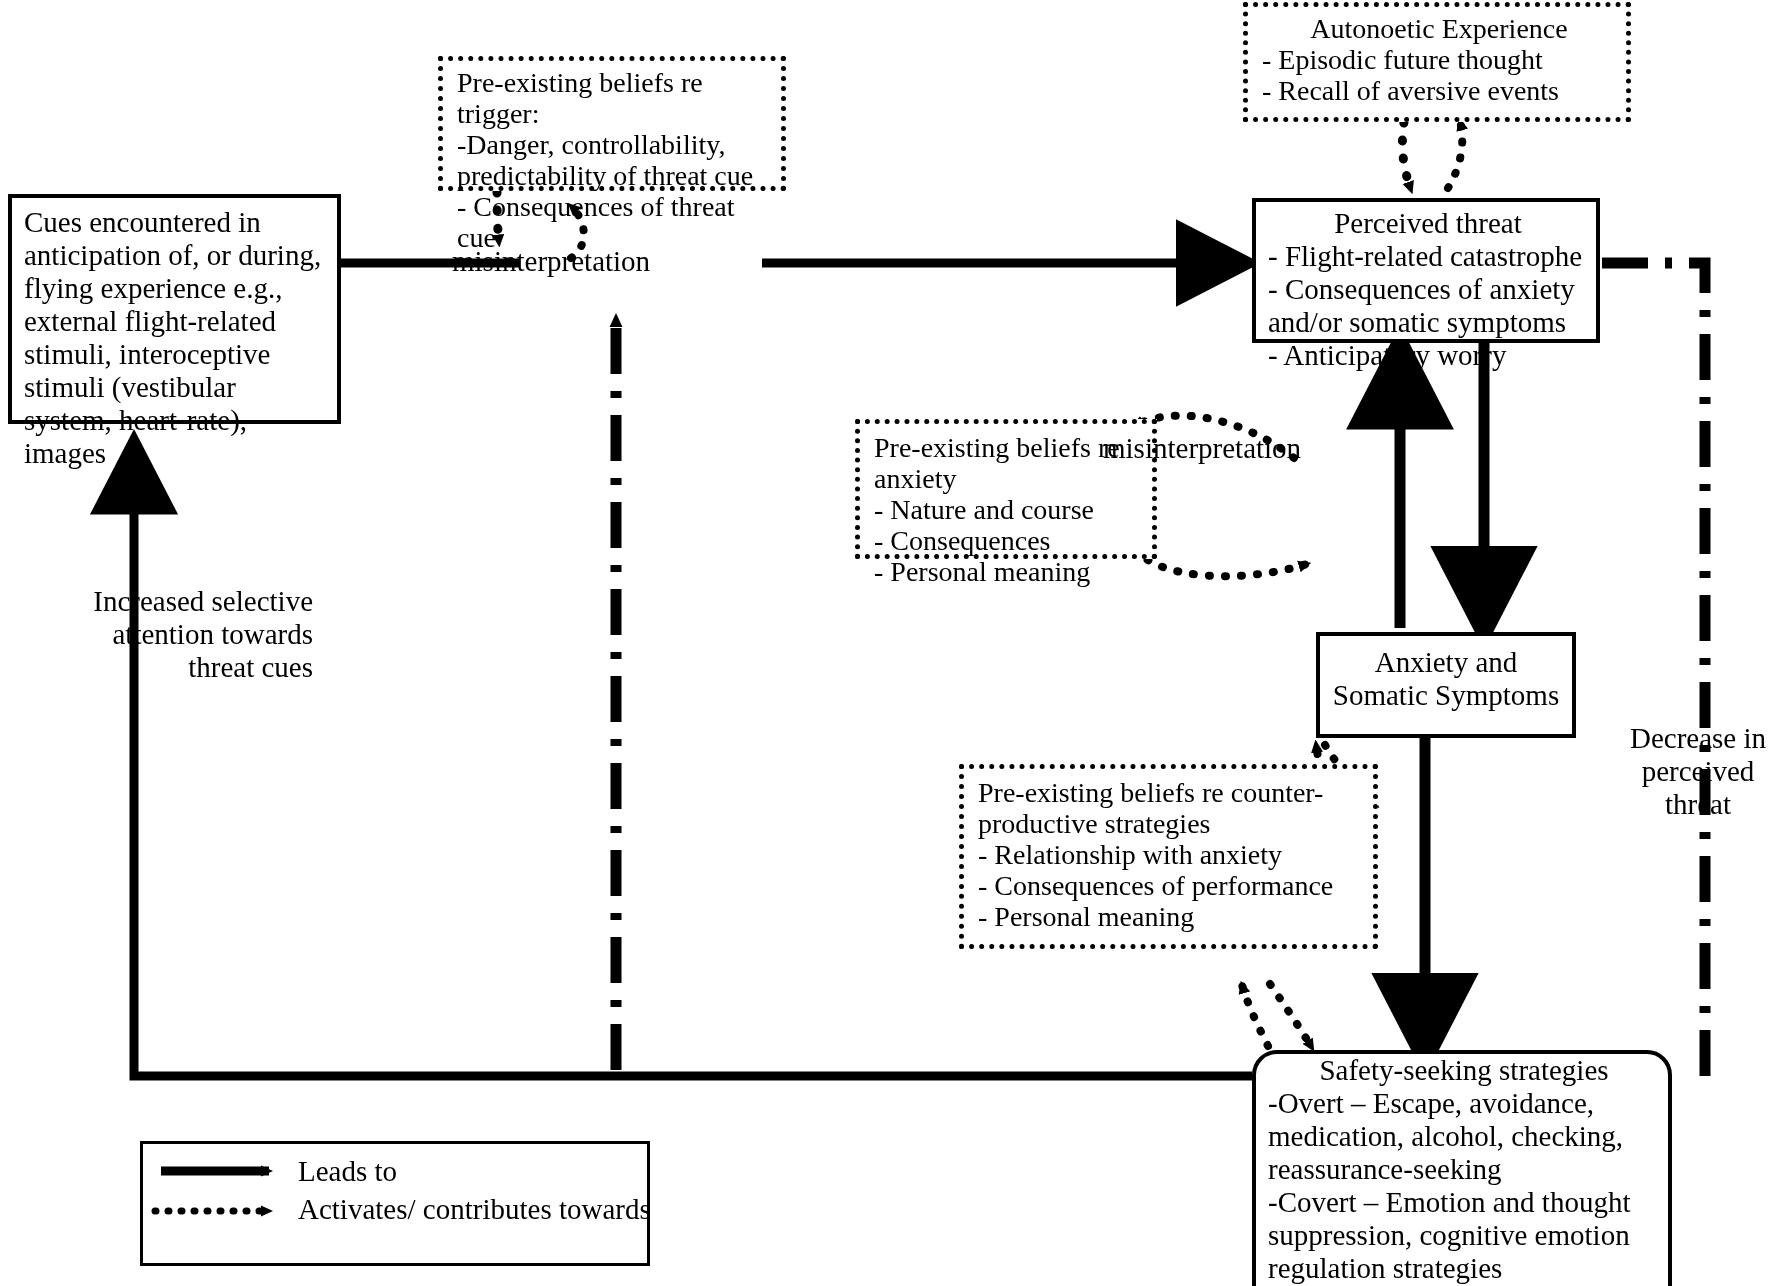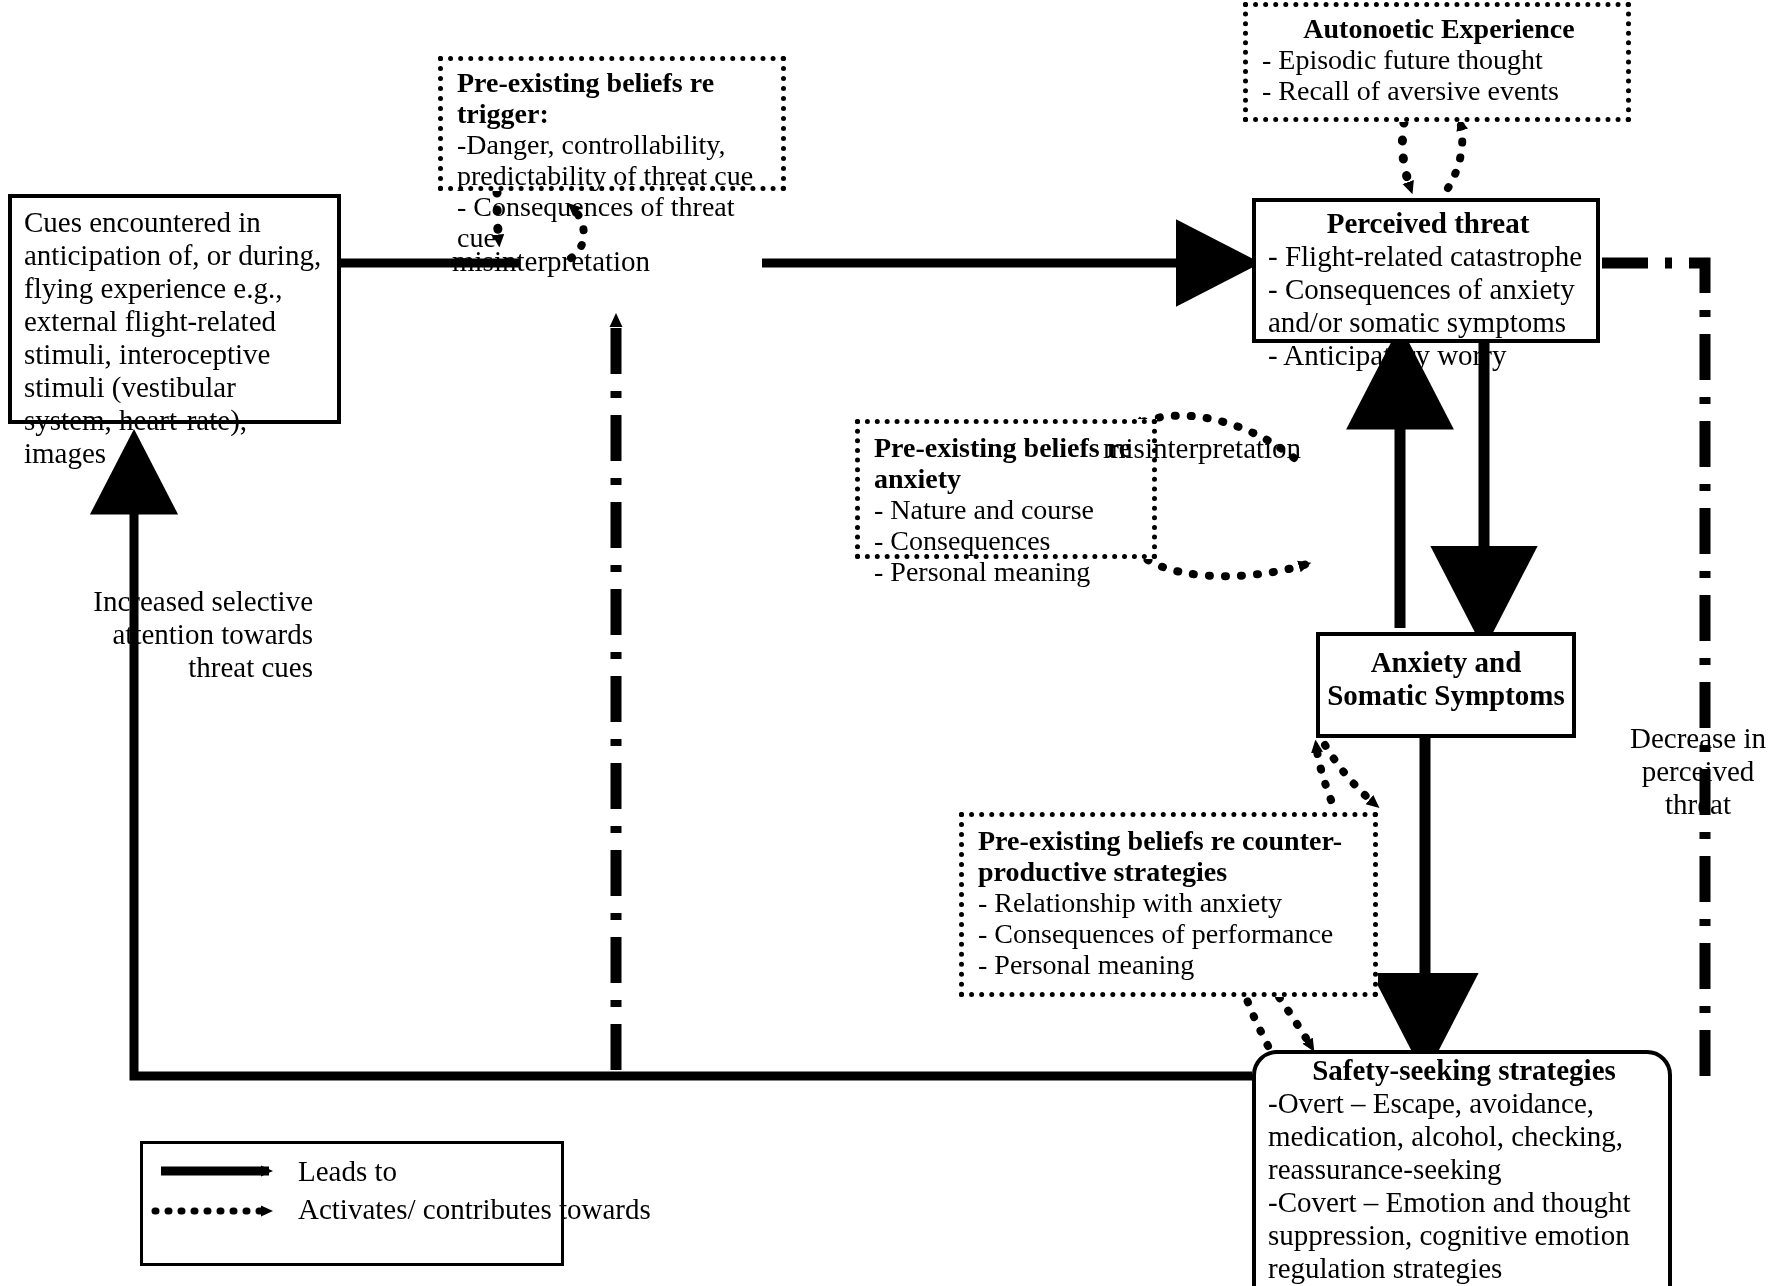--- a/index.html
+++ b/index.html
@@ -28,21 +28,21 @@
     box-sizing: border-box;
     background: #ffffff;
   }
   .solid-box {
     border: 4px solid #000000;
   }
   .dotted-box {
     border: 5px dotted #000000;
   }
   .node .title {
-    font-weight: bold;
+    font-weight: normal;
     display: block;
   }
   .title-center { text-align: center; }
   .node .body {
     display: block;
     white-space: pre-line;
   }
   .free-label {
     position: absolute;
     background: transparent;
@@ -190,21 +190,21 @@
     <span class="title fs-mid">Pre-existing beliefs re anxiety</span>
     <span class="body fs-mid">- Nature and course
 - Consequences
 - Personal meaning</span>
   </div>
 
   <div class="node solid-box" style="left:1316px; top:632px; width:260px; height:106px; padding:10px 6px 4px 6px;">
     <span class="title title-center fs-big">Anxiety and Somatic Symptoms</span>
   </div>
 
-  <div class="node dotted-box" style="left:959px; top:812px; width:419px; height:185px; padding:8px 8px 4px 14px;">
+  <div class="node dotted-box" style="left:959px; top:764px; width:419px; height:185px; padding:8px 8px 4px 14px;">
     <span class="title fs-mid">Pre-existing beliefs re counter-productive strategies</span>
     <span class="body fs-mid">- Relationship with anxiety
 - Consequences of performance
 - Personal meaning</span>
   </div>
 
   <div class="node solid-box" style="left:1252px; top:1050px; width:420px; height:288px; padding:0 8px 4px 12px;border-radius:25px;">
     <span class="title title-center fs-big">Safety-seeking strategies</span>
     <span class="body fs-big">-Overt – Escape, avoidance, medication, alcohol, checking, reassurance-seeking
 -Covert – Emotion and thought suppression, cognitive emotion regulation strategies</span>
@@ -219,21 +219,21 @@
   </div>
 
   <div class="free-label fs-big" style="left:63px; top:576px; width:250px; text-align:right;margin-top:9px;">
     <span>Increased selective attention towards threat cues</span>
   </div>
 
   <div class="free-label fs-big" style="left:1624px; top:722px; width:148px; text-align:center;">
     <span>Decrease in perceived threat</span>
   </div>
 
-  <div class="legend" style="left:140px; top:1141px; width:424px; height:125px; padding:8px 0 0 0;">
+  <div class="legend" style="left:140px; top:1141px; width:510px; height:125px; padding:8px 0 0 0;">
 
     <div class="legend-row">
       <div class="legend-key">
         <svg width="155" height="38" viewBox="0 0 155 38" xmlns="http://www.w3.org/2000/svg">
           <defs>
             <marker id="lg1" markerWidth="12" markerHeight="12" refX="8" refY="6" orient="auto" markerUnits="userSpaceOnUse">
               <path d="M0,0.5 L12,6 L0,11.5 Z" fill="#000"></path>
             </marker>
           </defs>
           <line x1="18" y1="19" x2="126" y2="19" stroke="#000" stroke-width="9" marker-end="url(#lg1)"></line>

